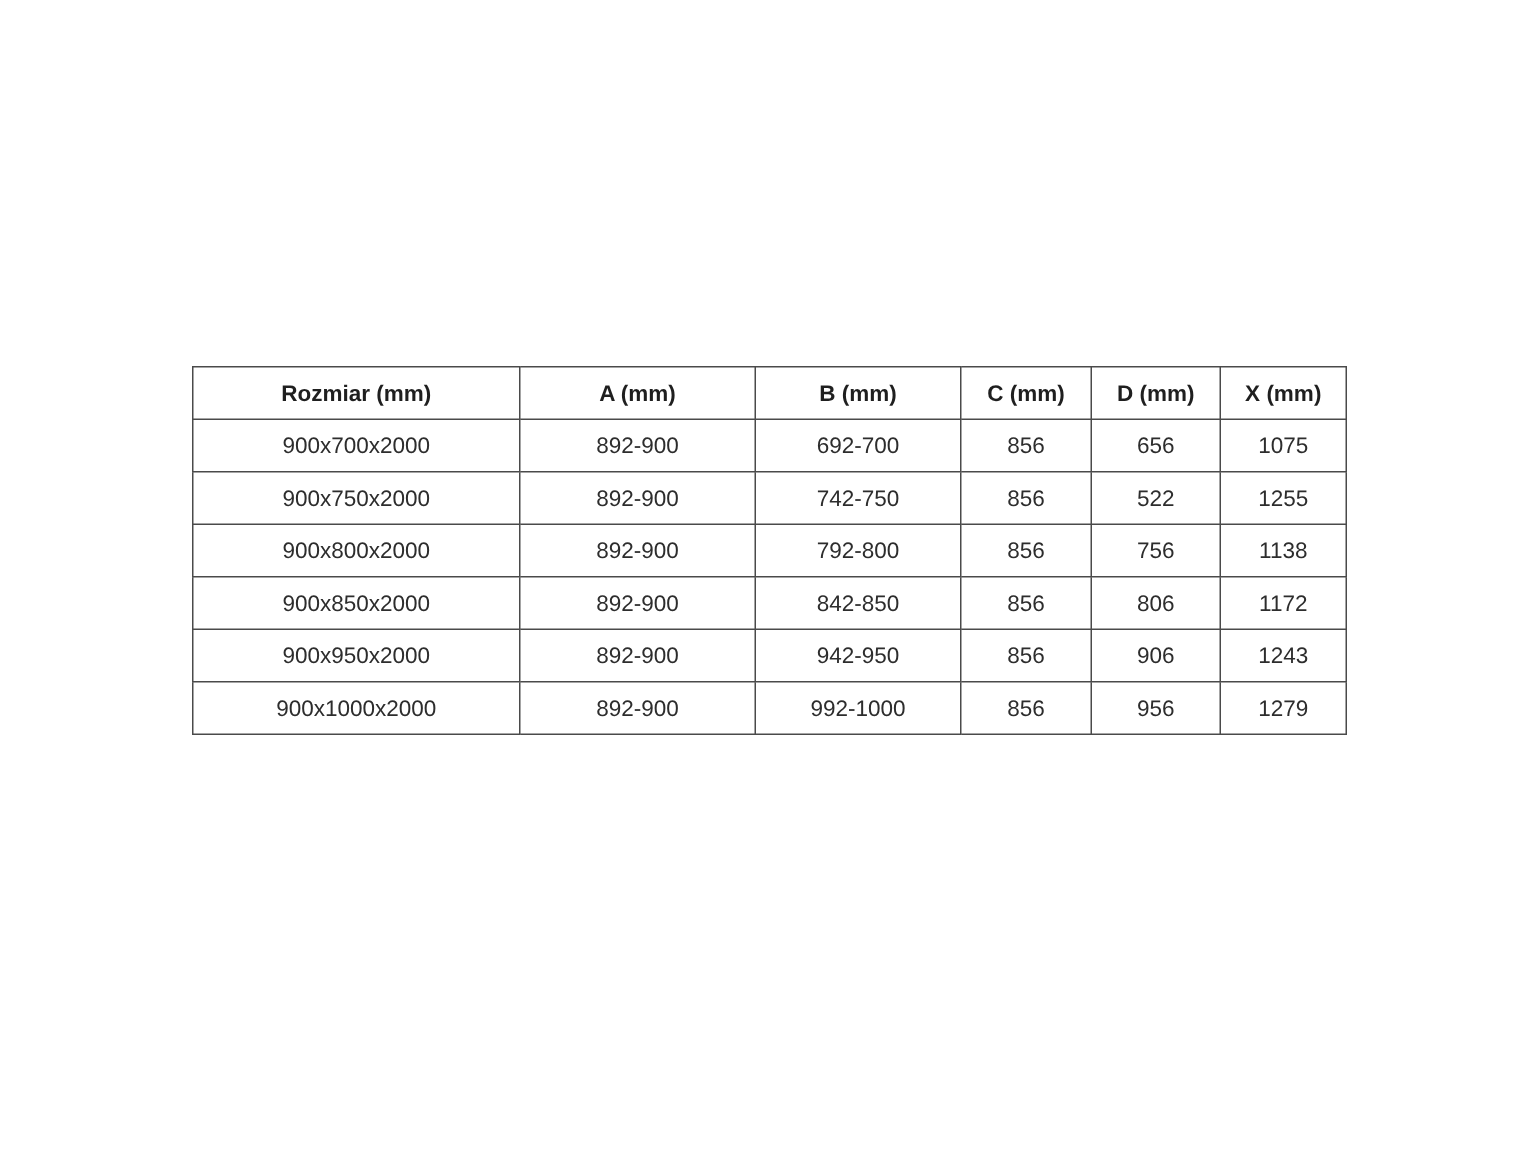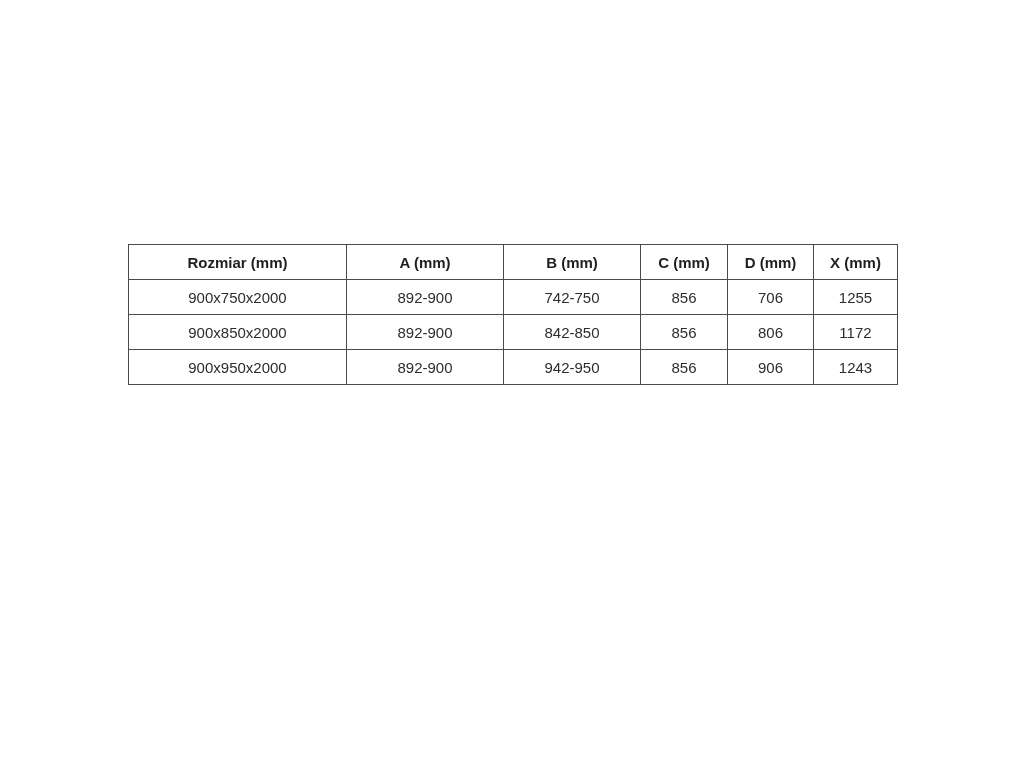--- a/index.html
+++ b/index.html
@@ -65,38 +65,62 @@
         <th>Rozmiar (mm)</th>
         <th>A (mm)</th>
         <th>B (mm)</th>
         <th>C (mm)</th>
         <th>D (mm)</th>
         <th>X (mm)</th>
       </tr>
     </thead>
     <tbody>
       <tr>
+        <td>900x700x2000</td>
+        <td>892-900</td>
+        <td>692-700</td>
+        <td>856</td>
+        <td>656</td>
+        <td>1075</td>
+      </tr>
+      <tr>
         <td>900x750x2000</td>
         <td>892-900</td>
         <td>742-750</td>
         <td>856</td>
-        <td>706</td>
+        <td>522</td>
         <td>1255</td>
+      </tr>
+      <tr>
+        <td>900x800x2000</td>
+        <td>892-900</td>
+        <td>792-800</td>
+        <td>856</td>
+        <td>756</td>
+        <td>1138</td>
       </tr>
       <tr>
         <td>900x850x2000</td>
         <td>892-900</td>
         <td>842-850</td>
         <td>856</td>
         <td>806</td>
         <td>1172</td>
       </tr>
       <tr>
         <td>900x950x2000</td>
         <td>892-900</td>
         <td>942-950</td>
         <td>856</td>
         <td>906</td>
         <td>1243</td>
       </tr>
+      <tr>
+        <td>900x1000x2000</td>
+        <td>892-900</td>
+        <td>992-1000</td>
+        <td>856</td>
+        <td>956</td>
+        <td>1279</td>
+      </tr>
     </tbody>
   </table>
 </div>
 
 </body></html>

